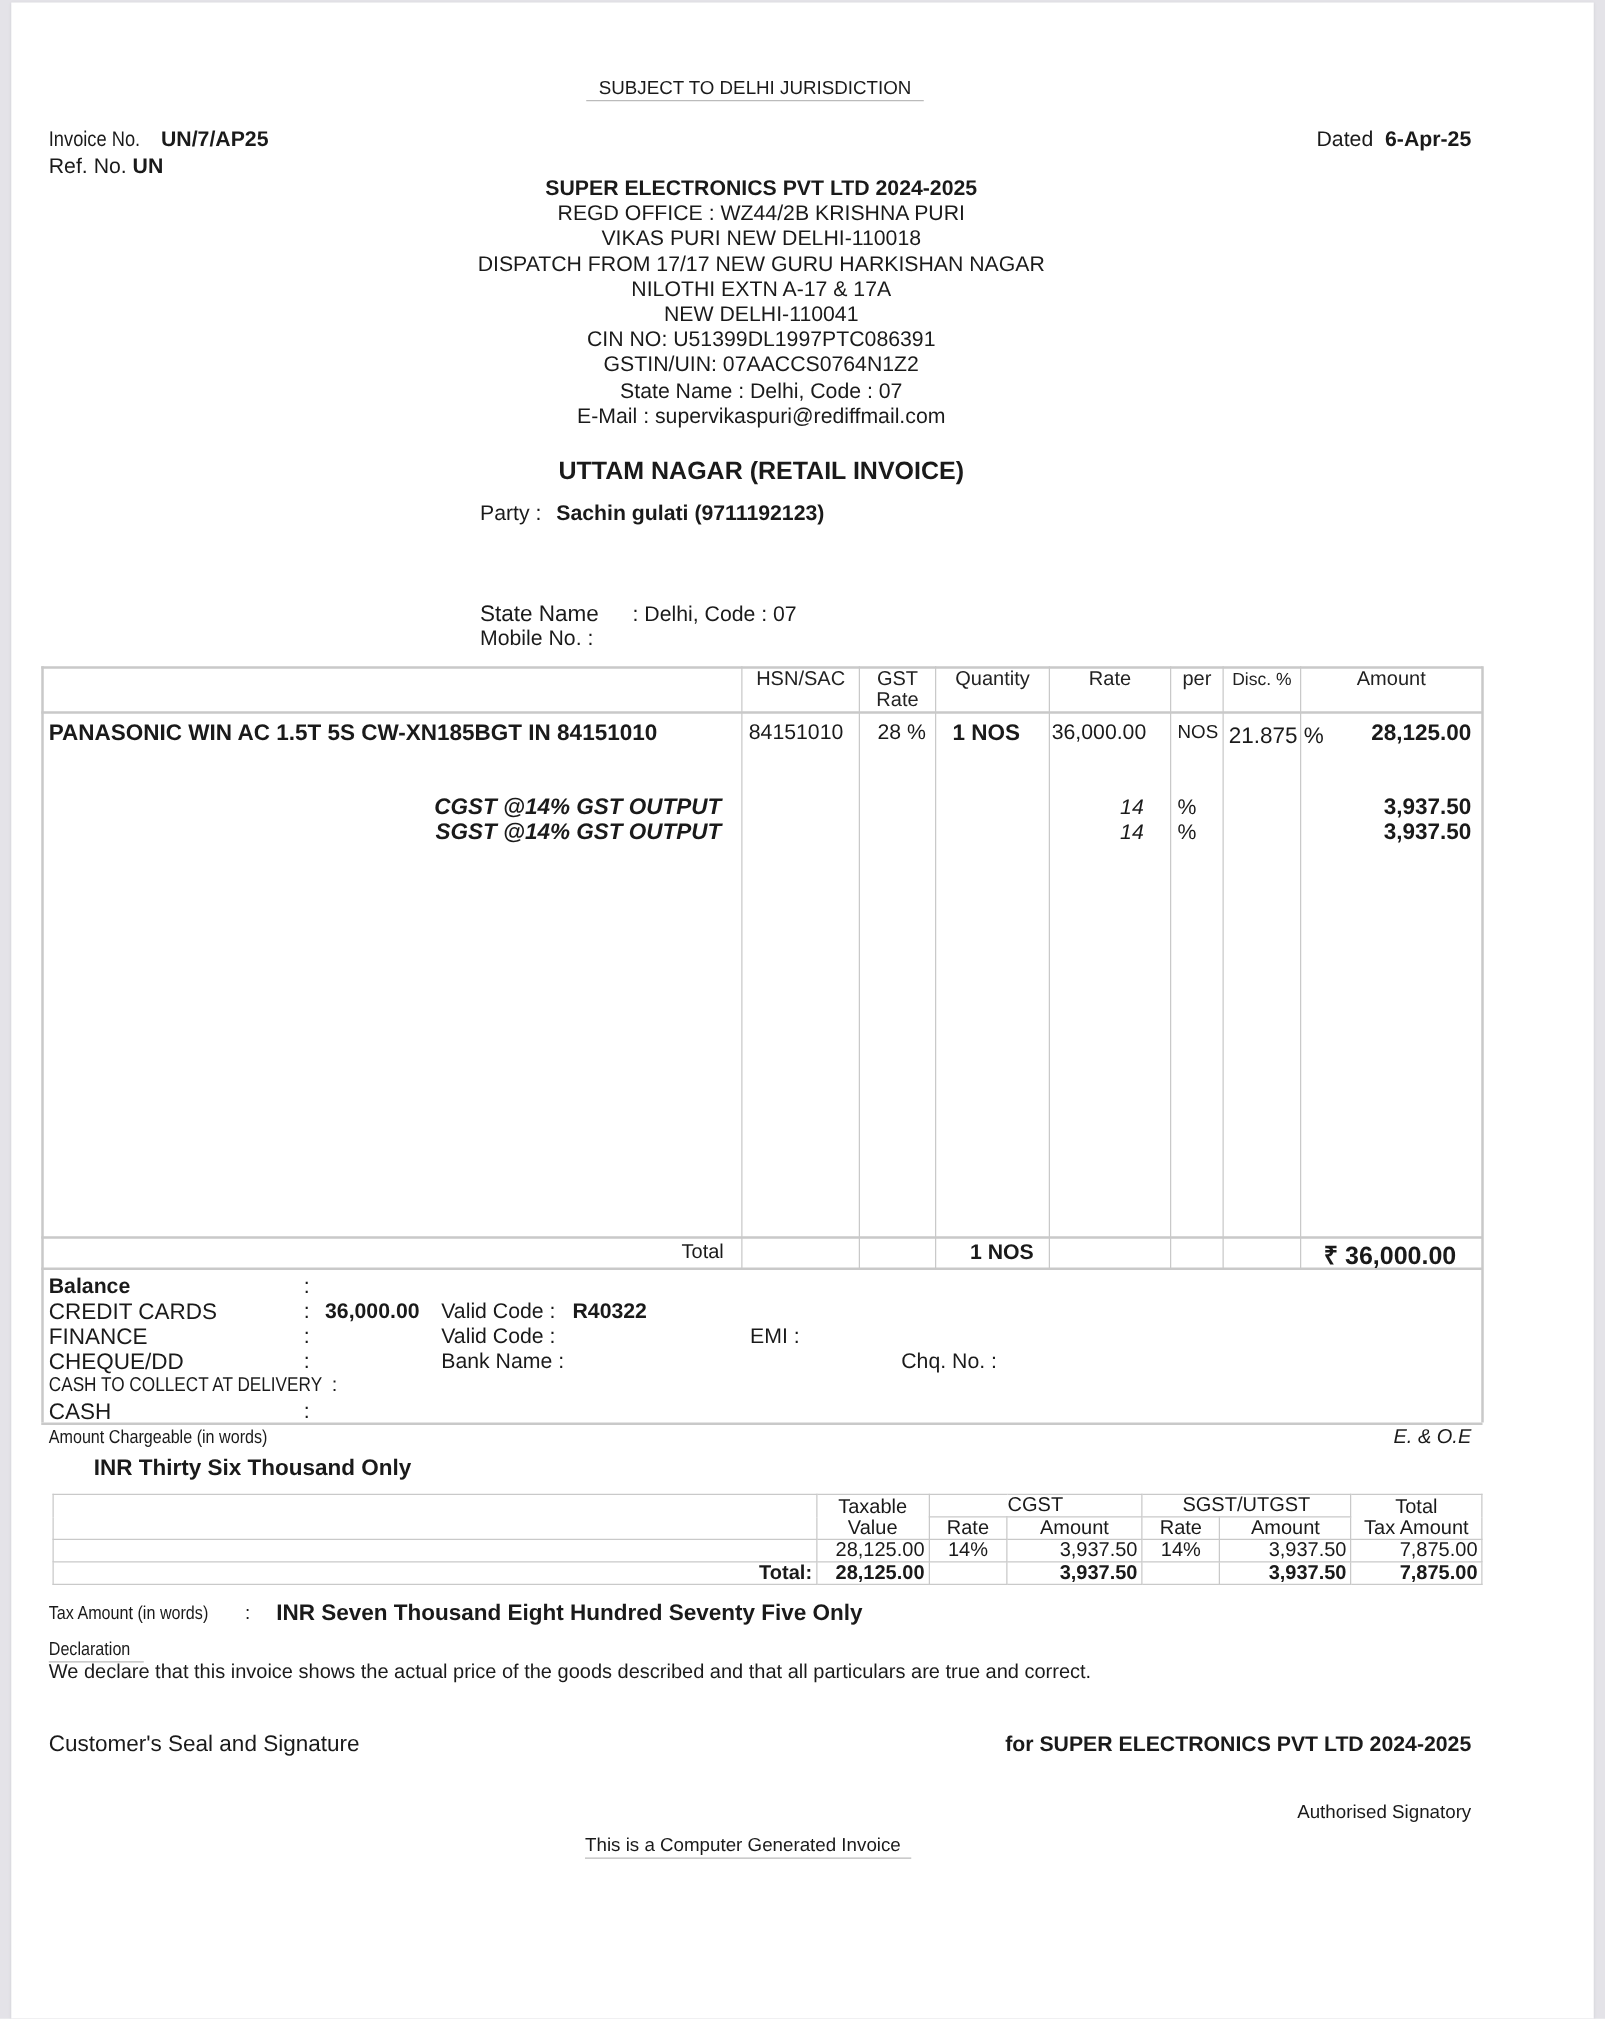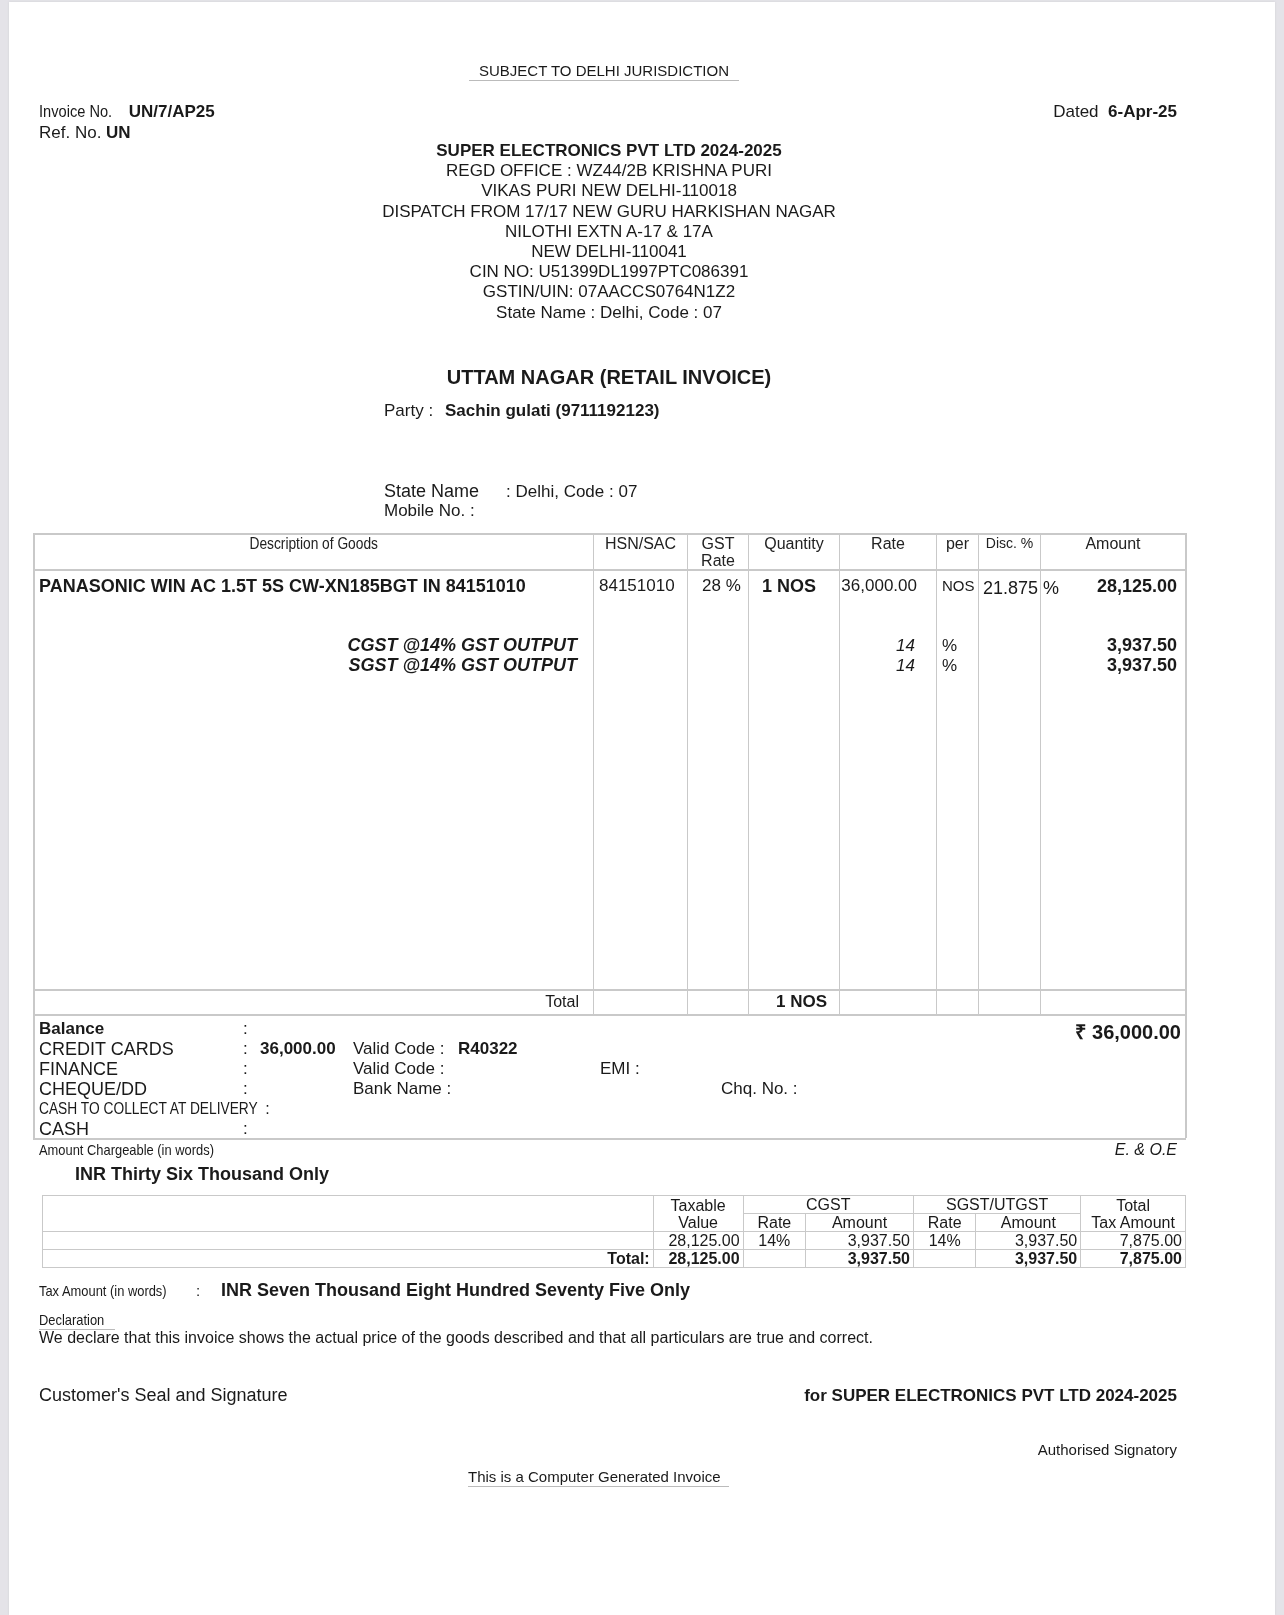--- a/index.html
+++ b/index.html
@@ -44,20 +44,21 @@
   <div class="abs c" style="left:300px;top:139px;width:600px;line-height:20.2px;">
     <div class="b f17">SUPER ELECTRONICS PVT LTD 2024-2025</div>
     <div class="f17">REGD OFFICE : WZ44/2B KRISHNA PURI</div>
     <div class="f17">VIKAS PURI NEW DELHI-110018</div>
     <div class="f17">DISPATCH FROM 17/17 NEW GURU HARKISHAN NAGAR</div>
     <div class="f17">NILOTHI EXTN  A-17 &amp; 17A</div>
     <div class="f17">NEW DELHI-110041</div>
     <div class="f17">CIN NO: U51399DL1997PTC086391</div>
     <div class="f17">GSTIN/UIN: 07AACCS0764N1Z2</div>
     <div class="f17">State Name :  Delhi, Code : 07</div>
+    <div class="f17">E-Mail : supervikaspuri@rediffmail.com</div>
   </div>
 
   <div class="abs c b" style="left:300px;top:364px;width:600px;font-size:20px;">UTTAM NAGAR (RETAIL INVOICE)</div>
 
   <div class="abs f17" style="left:375px;top:399px;">Party :</div>
   <div class="abs f17 b" style="left:436px;top:399px;">Sachin gulati (9711192123)</div>
   <div class="abs f18" style="left:375px;top:479px;">State Name</div>
   <div class="abs f17" style="left:497px;top:480px;">:  Delhi, Code : 07</div>
   <div class="abs f17" style="left:375px;top:499px;">Mobile No. :</div>
 
@@ -69,21 +70,20 @@
   <div class="line" style="left:1176px;top:531px;width:1.5px;height:605px;"></div>
   <div class="line" style="left:584px;top:531px;width:1px;height:482px;"></div>
   <div class="line" style="left:678px;top:531px;width:1px;height:482px;"></div>
   <div class="line" style="left:739px;top:531px;width:1px;height:482px;"></div>
   <div class="line" style="left:830px;top:531px;width:1px;height:482px;"></div>
   <div class="line" style="left:927px;top:531px;width:1px;height:482px;"></div>
   <div class="line" style="left:969px;top:531px;width:1px;height:482px;"></div>
   <div class="line" style="left:1031px;top:531px;width:1px;height:482px;"></div>
   <div class="line" style="left:24px;top:1136px;width:1153px;height:1.5px;"></div>
 
-  <div class="hdrcell c" style="left:26px;top:533px;width:558px;"><span class="cond" style="display:inline-block;transform-origin:center;">Description of Goods</span></div>
   <div class="hdrcell c" style="left:585px;top:533px;width:93px;">HSN/SAC</div>
   <div class="hdrcell c" style="left:679px;top:533px;width:60px;line-height:17px;">
     <div>GST</div>
     <div>Rate</div>
   </div>
   <div class="hdrcell c" style="left:740px;top:533px;width:90px;">Quantity</div>
   <div class="hdrcell c" style="left:831px;top:533px;width:96px;">Rate</div>
   <div class="hdrcell c" style="left:928px;top:533px;width:41px;">per</div>
   <div class="hdrcell c" style="left:970px;top:533px;width:61px;font-size:14px;">Disc. %</div>
   <div class="hdrcell c" style="left:1032px;top:533px;width:144px;">Amount</div>
@@ -102,21 +102,21 @@
   <div class="abs f17" style="left:933px;top:634px;">%</div>
   <div class="abs b f18" style="right:98px;top:633px;">3,937.50</div>
 
   <div class="abs b italic f18" style="right:698px;top:653px;">SGST @14% GST OUTPUT</div>
   <div class="abs italic f17" style="right:360px;top:654px;">14</div>
   <div class="abs f17" style="left:933px;top:654px;">%</div>
   <div class="abs b f18" style="right:98px;top:653px;">3,937.50</div>
 
   <div class="abs f16" style="right:696px;top:991px;">Total</div>
   <div class="abs b f17" style="left:767px;top:990px;">1 NOS</div>
-  <div class="abs b" style="right:94px;top:988px;font-size:20px;margin-top:28px;">₹ 36,000.00</div>
+  <div class="abs b" style="right:110px;top:988px;font-size:20px;">₹ 36,000.00</div>
 
   <div class="abs b f17" style="left:30px;top:1017px;">Balance</div>
   <div class="abs f17" style="left:234px;top:1017px;">:</div>
 
   <div class="abs f18" style="left:30px;top:1037px;">CREDIT CARDS</div>
   <div class="abs f17" style="left:234px;top:1037px;">:</div>
   <div class="abs b f17" style="left:251px;top:1037px;">36,000.00</div>
   <div class="abs f17" style="left:344px;top:1037px;">Valid Code :</div>
   <div class="abs b f17" style="left:449px;top:1037px;">R40322</div>
 

